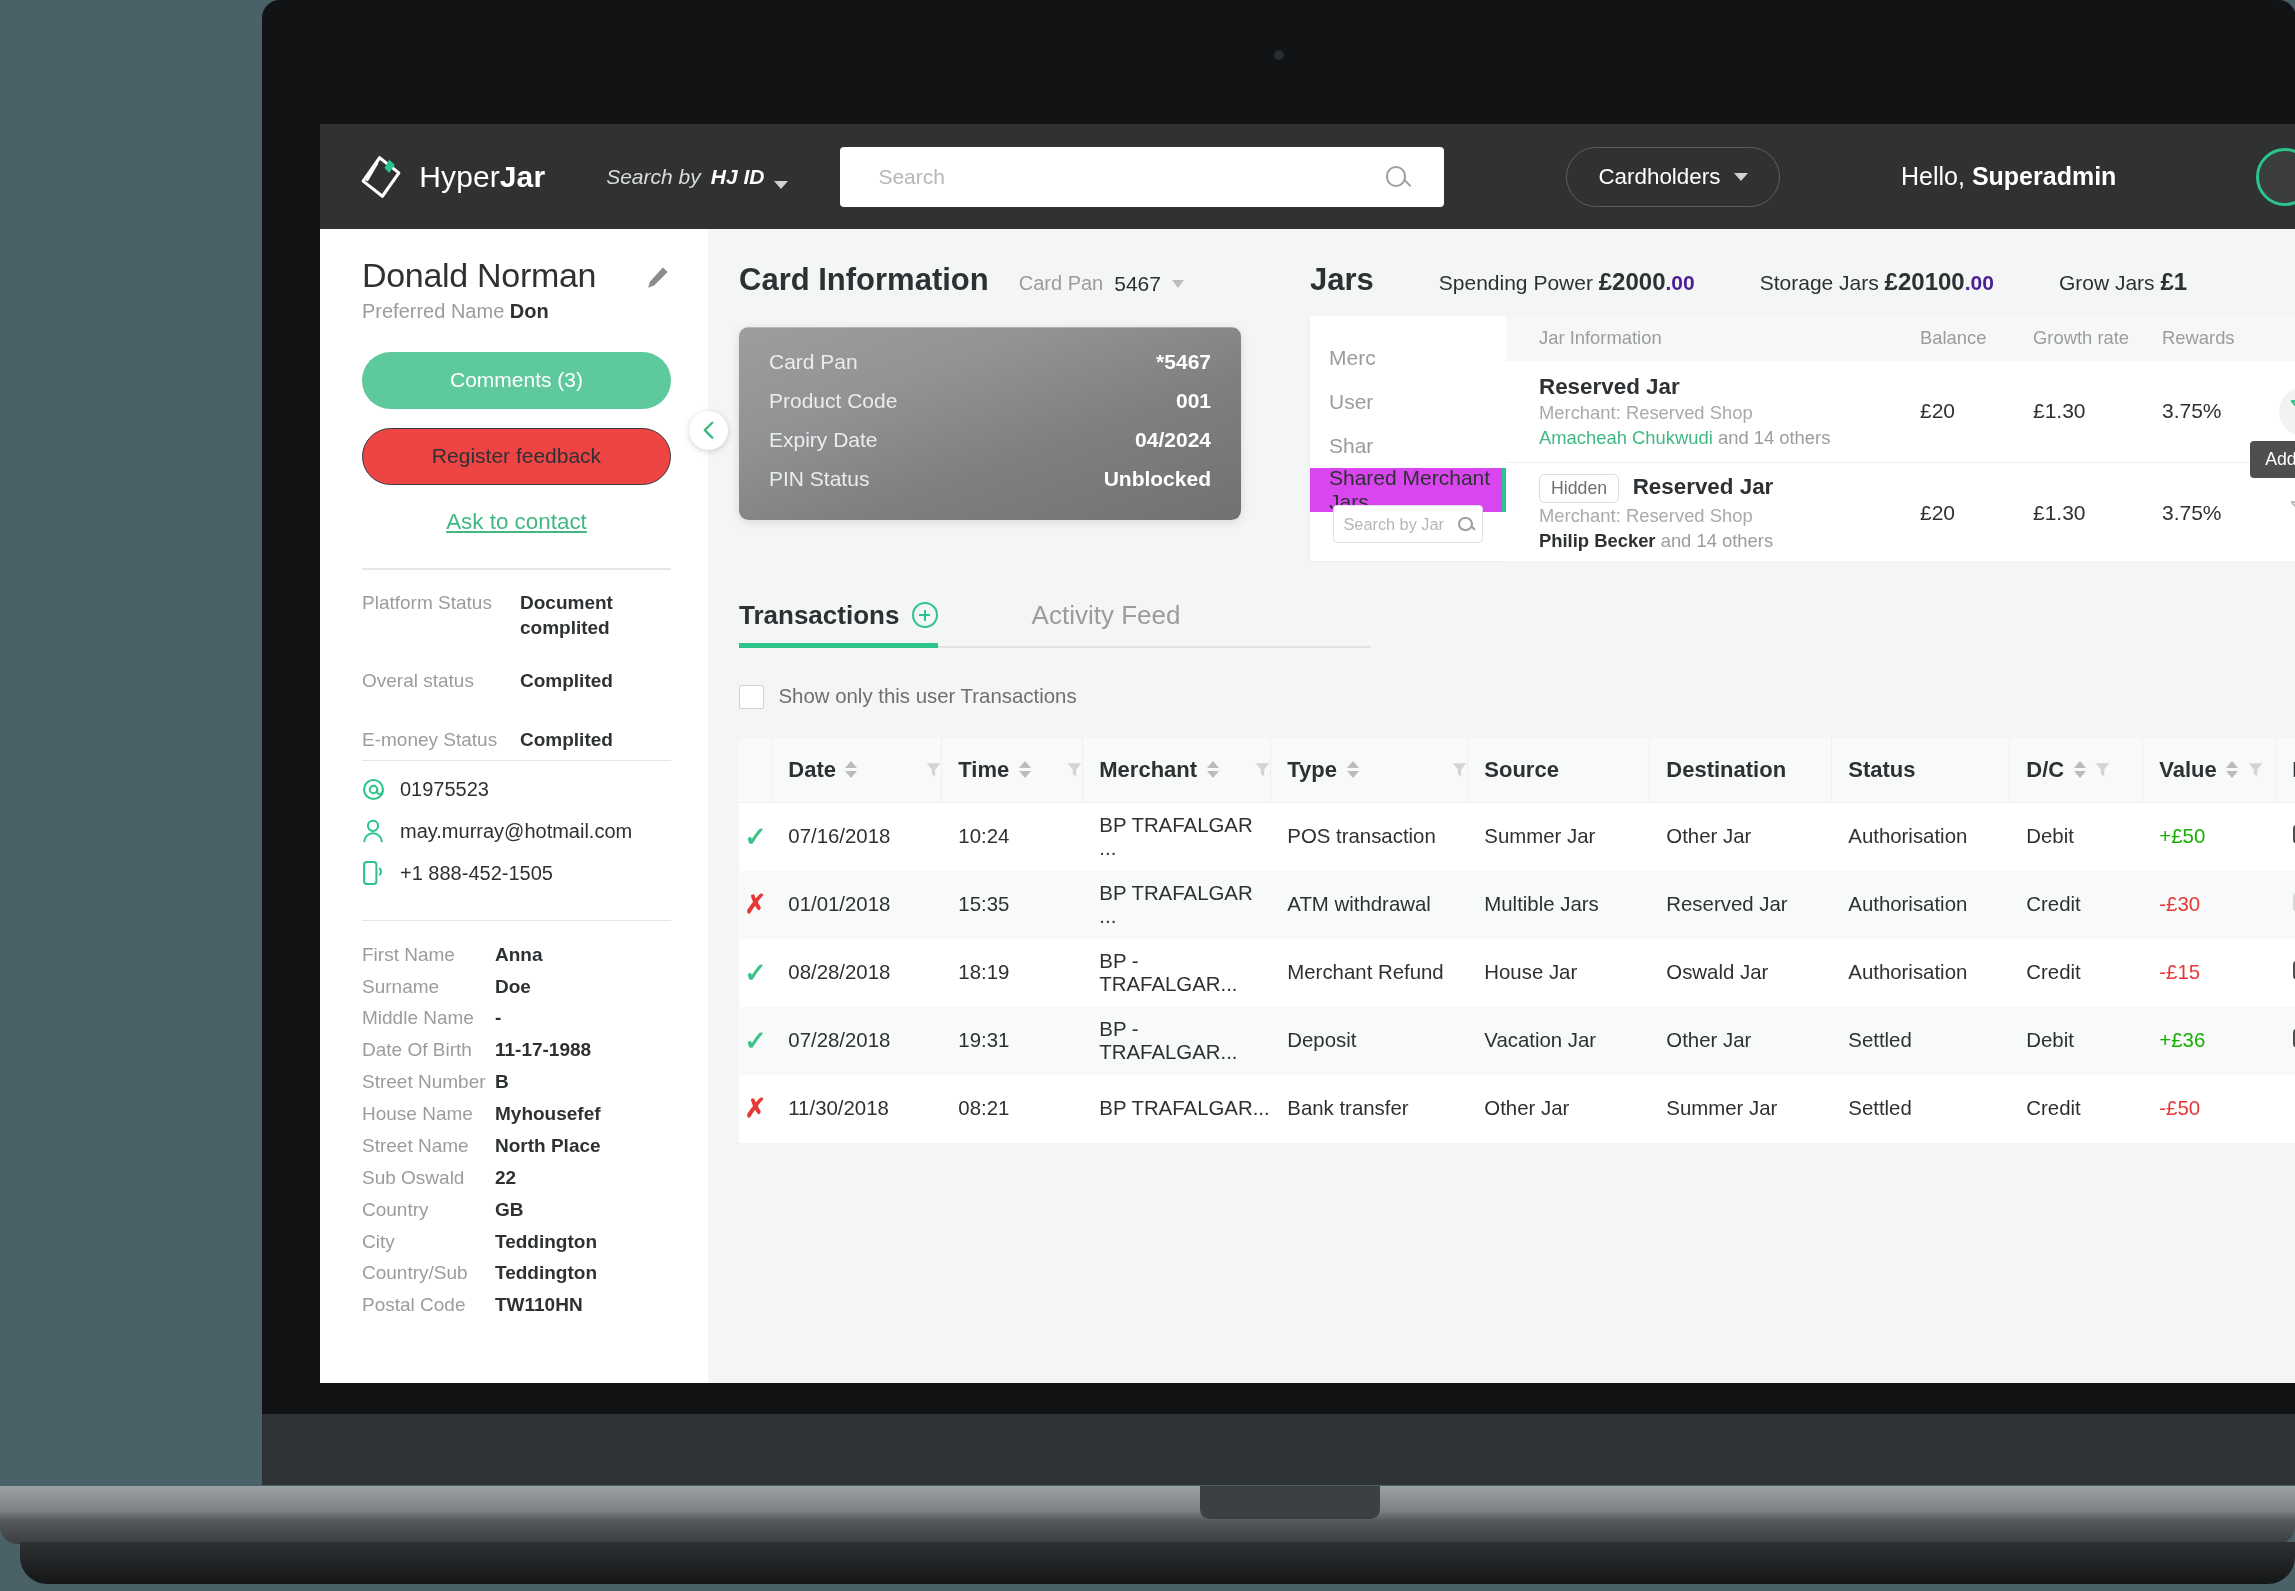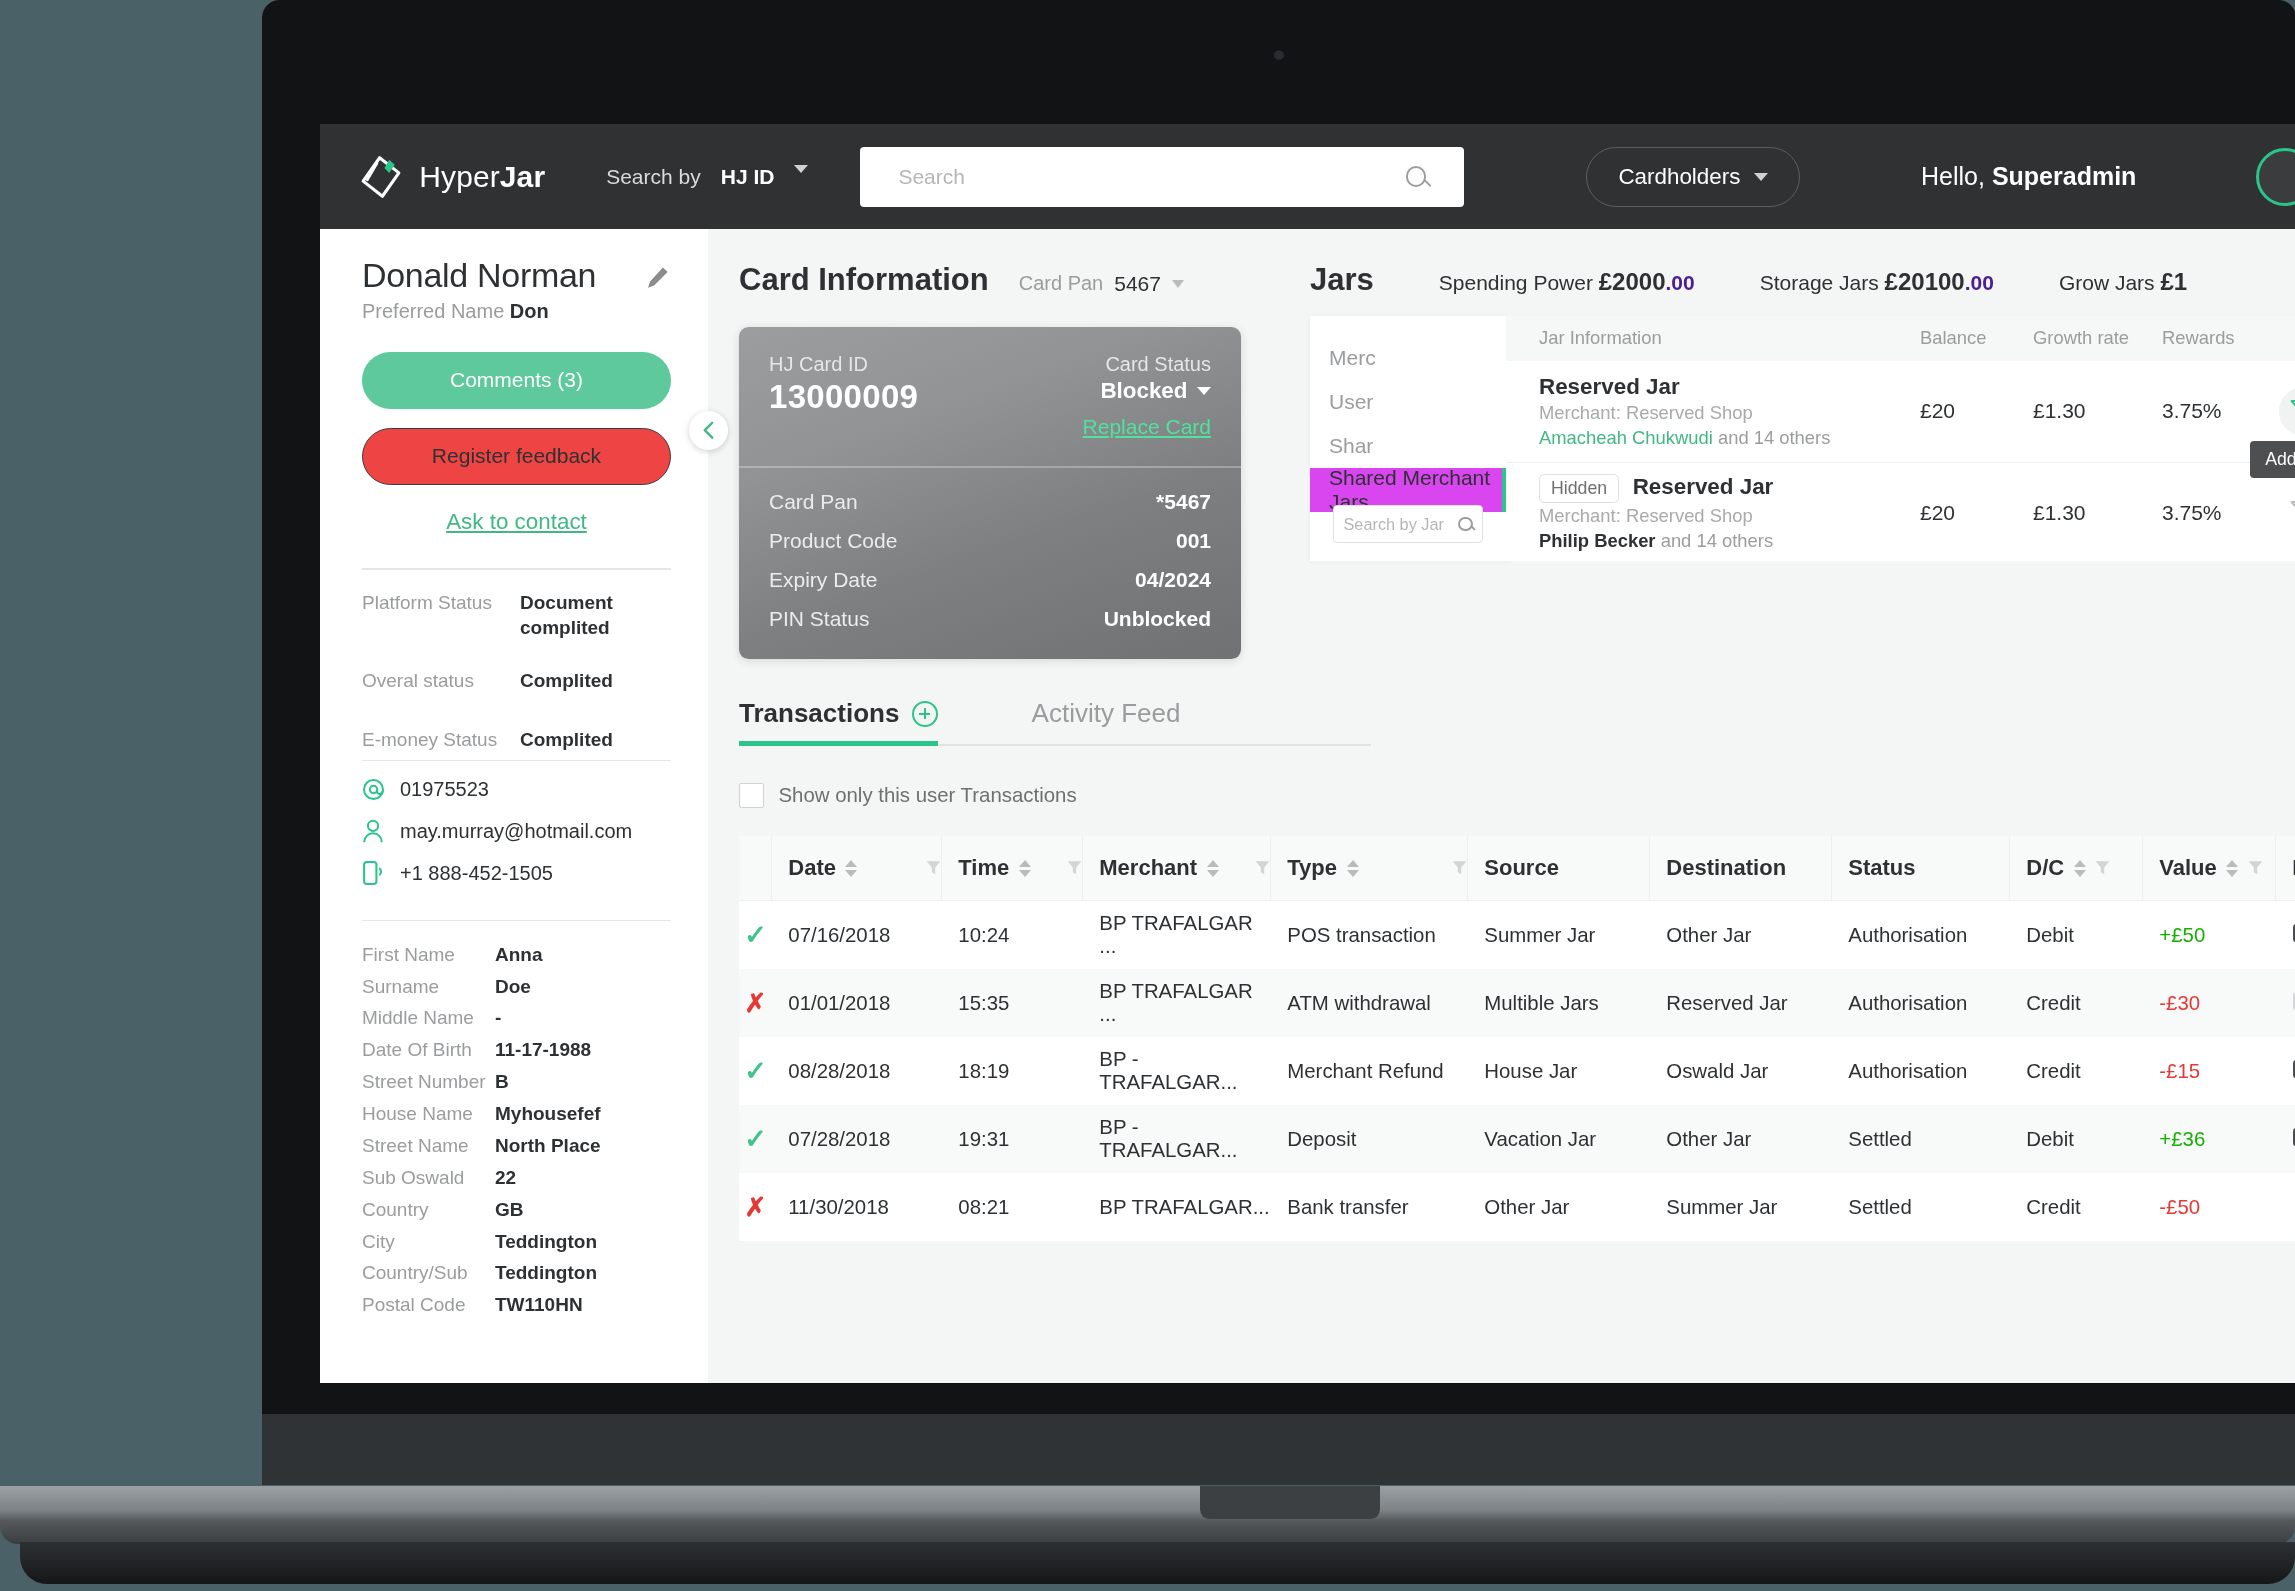--- a/index.html
+++ b/index.html
@@ -52,21 +52,21 @@
     position: relative;
   }
   .brand { display: flex; align-items: center; gap: 16.3px; }
   .brand-logo { width: 44px; height: 44px; position: relative; }
   .brand-text { color: #fff; font-size: 30px; letter-spacing: 0.1px; }
   .brand-text b { font-weight: 700; }
   .brand-text span.light { font-weight: 300; }
 
   .search-by {
     margin-left: 61px; color: #d9dbdc; font-size: 21px; font-weight: 300;
-    display: flex; align-items: flex-start; gap: 20px; white-space: nowrap;
+    display: flex; align-items: flex-end; gap: 10px; white-space: nowrap; font-style: italic;
   }
   .search-by b { font-weight: 700; color: #fff; }
   .caret-down { width: 0; height: 0; border-left: 7.5px solid transparent;
     border-right: 7.5px solid transparent; border-top: 8.8px solid #cfd1d2; }
 
   #search-box {
     margin-left: 52px; width: 604px; height: 60px; background: #fff;
     border-radius: 4.1px; display: flex; align-items: center;
     padding: 0 38px; position: relative;
   }
@@ -464,34 +464,20 @@
             <div class="sect-head">
               <div class="sect-title">Card Information</div>
               <div id="card-pan-select">
                 <span>Card Pan</span>
                 <b>5467</b>
                 <span class="caret-grey"></span>
               </div>
             </div>
 
             <div id="card-widget">
-              <div id="card-widget-top">
-                <div>
-                  <div class="cw-label">HJ Card ID</div>
-                  <div id="hj-card-id-value">13000009</div>
-                </div>
-                <div class="cw-right">
-                  <div class="cw-label">Card Status</div>
-                  <div id="card-status-value">
-                    <span>Blocked</span>
-                    <span class="caret-white"></span>
-                  </div>
-                  <a id="replace-card">Replace Card</a>
-                </div>
-              </div>
               <div id="card-widget-sep"></div>
               <div id="card-widget-bottom">
                 <div class="cw-row">
                     <span class="cwk">Card Pan</span>
                     <span class="cwv">*5467</span>
                   </div>
                 <div class="cw-row">
                     <span class="cwk">Product Code</span>
                     <span class="cwv">001</span>
                   </div>

